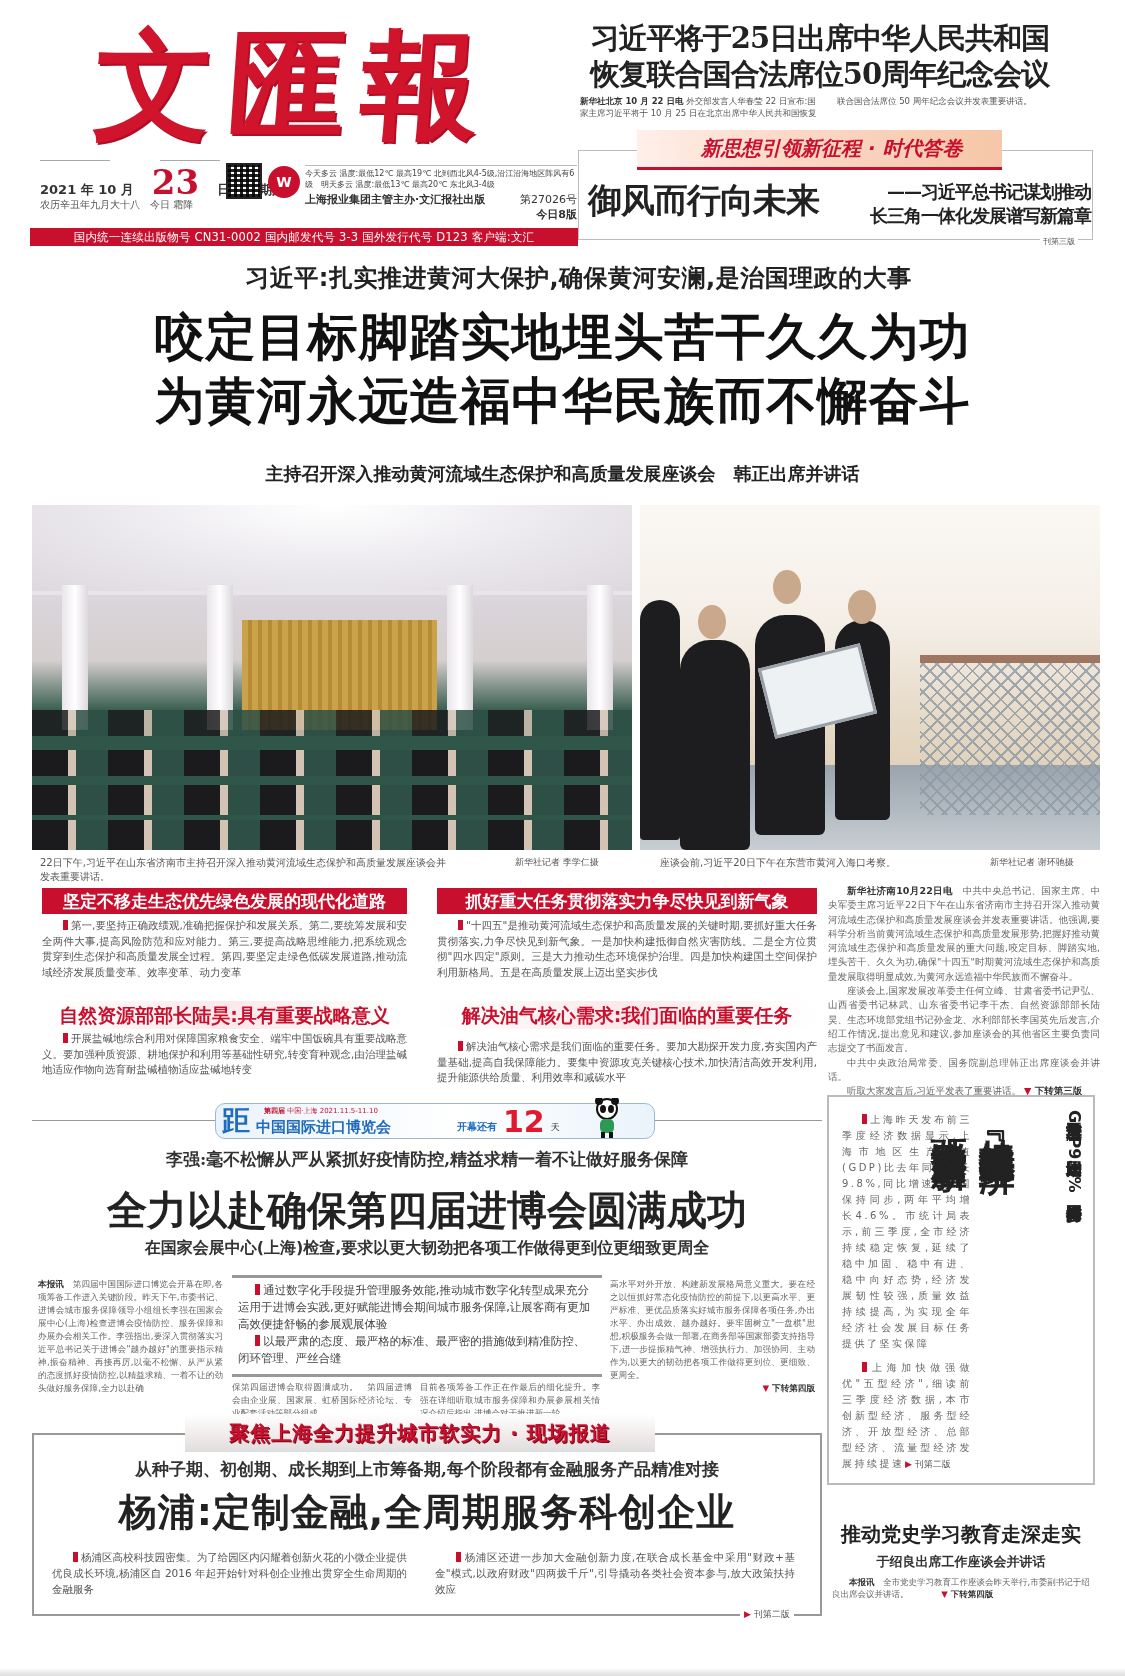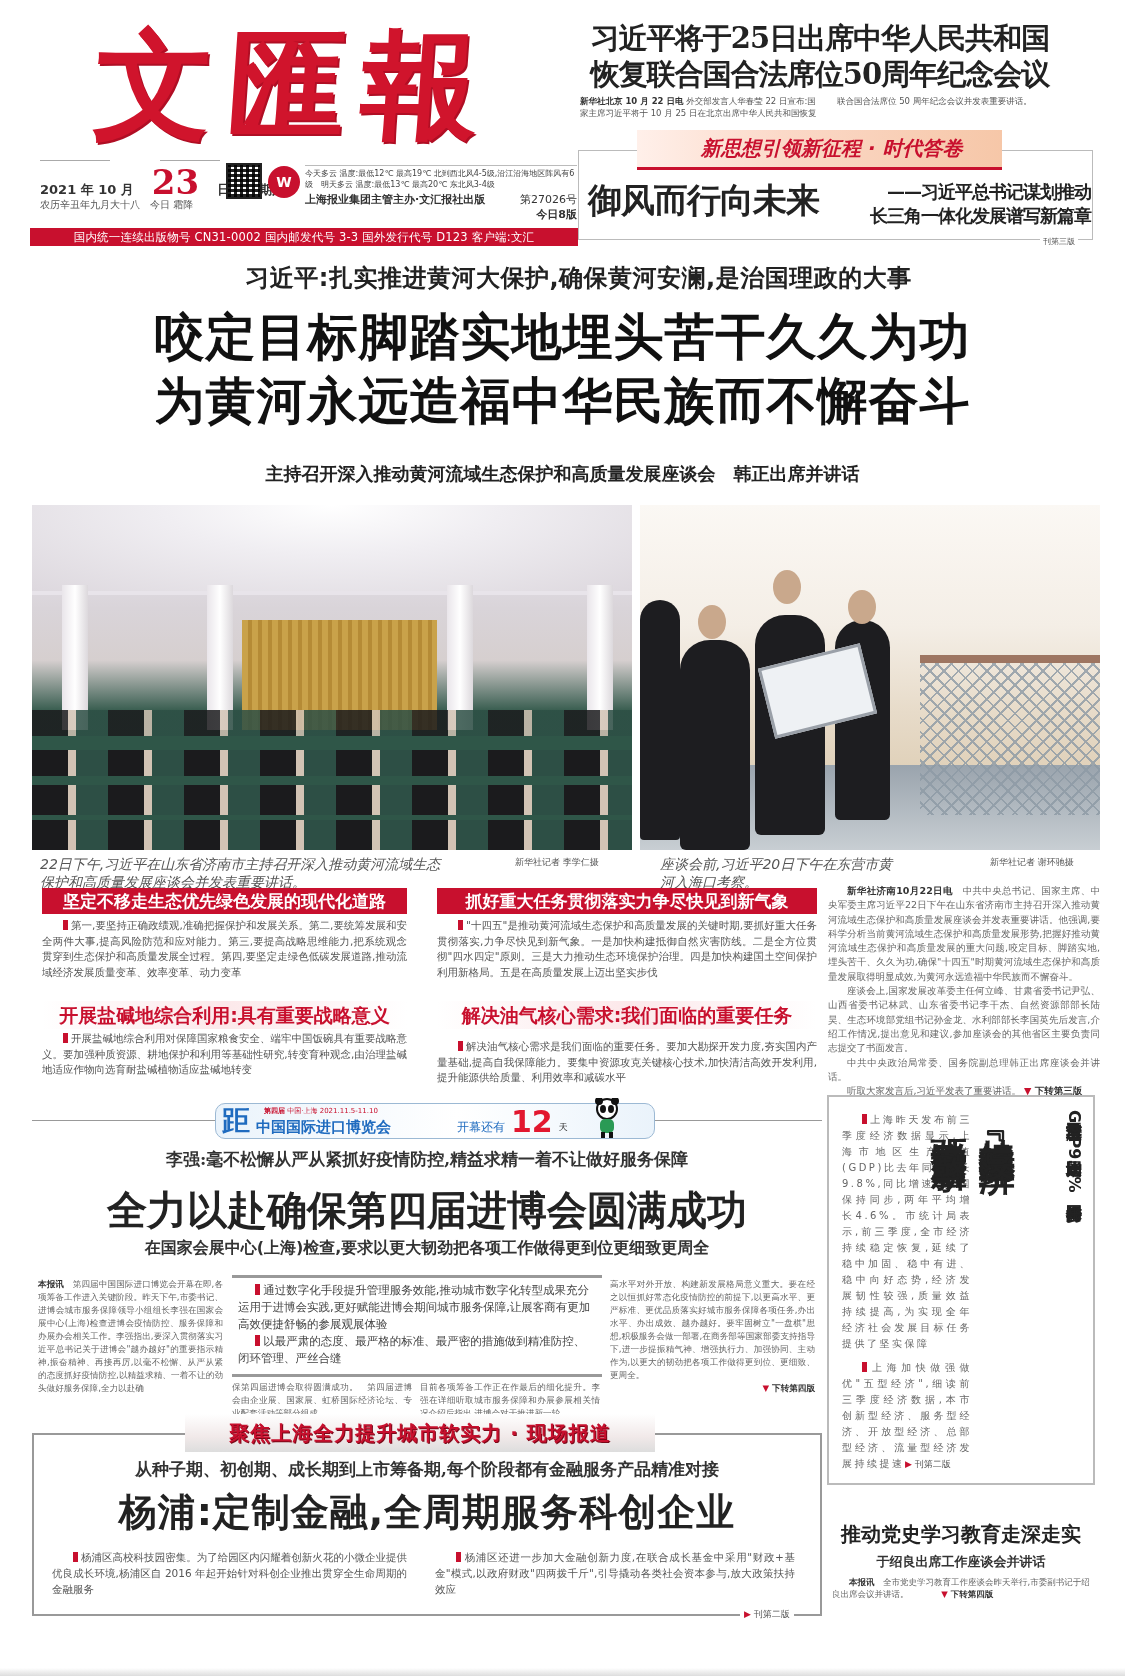--- a/index.html
+++ b/index.html
@@ -46,42 +46,42 @@
   .photo1 .curtain { position: absolute; left: 210px; top: 115px; width: 195px; height: 170px; background: repeating-linear-gradient(90deg,#c9a24a 0 6px,#b58b36 6px 10px); }
   .photo1 .col { position: absolute; top: 80px; width: 26px; height: 210px; background: linear-gradient(90deg,#e9e5ea,#fff,#dcd8dc); }
   .photo1 .table { position: absolute; left: 0; top: 225px; width: 600px; height: 120px; background: #2f5648; }
   .photo1 .row { position: absolute; left: 0; width: 600px; height: 26px; background: repeating-linear-gradient(90deg,#1b1b1d 0 36px,#d2c3b4 36px 44px,#2d4f45 44px 76px); }
   .photo2 { left: 640px; top: 505px; width: 460px; height: 345px; overflow: hidden; background: linear-gradient(180deg,#fbf8f4 0%,#f4eee6 35%,#e7dbc9 60%,#d6c3a4 100%); }
   .photo2 .deck { position: absolute; left: 0; top: 260px; width: 460px; height: 85px; background: linear-gradient(180deg,#9aa4ad,#c8ced3); }
   .photo2 .rail { position: absolute; left: 280px; top: 150px; width: 190px; height: 160px; border-top: 8px solid #8a5a44; background: repeating-linear-gradient(45deg,transparent 0 8px,#8d9aa5 8px 10px),repeating-linear-gradient(-45deg,transparent 0 8px,#8d9aa5 8px 10px); opacity: 0.8; }
   .photo2 .person { position: absolute; background: #1d1d20; border-radius: 30px 30px 6px 6px; }
   .photo2 .head { position: absolute; width: 28px; height: 34px; border-radius: 50%; background: #c9a88c; }
   .photo2 .board { position: absolute; left: 125px; top: 150px; width: 105px; height: 72px; background: #eef1f4; border: 3px solid #9aa0a8; transform: rotate(-14deg); }
-  .caption { top: 856px; font-size: 14px; color: #555; font-style: italic; }
+  .caption { top: 856px; font-size: 10px; color: #555; }
   .caption-credit { top: 856px; font-size: 9px; color: #555; }
 
   
   .rhead { background: #c8102e; color: #fff; font-weight: bold; font-size: 17px; height: 26px; line-height: 26px; text-align: center; letter-spacing: 0px; }
   .phead { color: #c8102e; font-weight: 900; font-size: 19px; text-align: center; background: linear-gradient(90deg,#fff 0%,#fce8ea 50%,#fff 100%); height: 28px; line-height: 28px; }
   .pbody { font-size: 10.5px; line-height: 15.5px; color: #555; text-indent: 2em; text-align: justify; }
   .pbody::before { content: ""; display: inline-block; width: 5px; height: 10px; background: #c8102e; margin-right: 3px; vertical-align: -1px; }
   .blk { position: absolute; }
   .xinhua-body { left: 828px; top: 884px; width: 272px; font-size: 9.5px; line-height: 14.3px; color: #666; text-align: justify; }
   .xinhua-body p { text-indent: 2em; }
   .xinhua-body b { color: #333; }
   .jump { color: #333; font-weight: bold; }
   .jump::before { content: "▼ "; color: #c8102e; }
 
   
   .ciie-line { left: 32px; top: 1120px; width: 1000px; height: 1px; background: #999; }
   .ciie-banner { left: 215px; top: 1103px; width: 440px; height: 36px; border: 1px solid #9cb9d4; border-radius: 10px; background: linear-gradient(90deg,#eaf3fb,#fff 55%,#eaf3fb); display: flex; align-items: center; padding-left: 6px; gap: 6px; }
   .ciie-ju { font-size: 28px; font-weight: 900; color: #1f6bbf; }
   .ciie-name { font-size: 15px; font-weight: bold; color: #1f6bbf; }
   .ciie-small { font-size: 7px; color: #c8102e; position: absolute; left: 48px; top: 2px; }
-  .ciie-count-l { font-size: 12px; color: #1f6bbf; margin-left: 60px; }
+  .ciie-count-l { font-size: 10px; color: #1f6bbf; margin-left: 60px; font-weight: bold; }
   .ciie-num { font-size: 30px; color: #e2182f; font-weight: bold; }
   .ciie-day { font-size: 9px; color: #333; }
   .ciie-panda { position: absolute; left: 592px; top: 1098px; width: 30px; height: 40px; }
   .ciie-kicker { left: 32px; top: 1148px; width: 790px; text-align: center; font-family: "DejaVu Serif", serif; font-weight: bold; font-size: 17px; color: #333; }
   .ciie-head { left: 32px; top: 1183px; width: 790px; text-align: center; font-family: "DejaVu Serif", serif; font-weight: bold; font-size: 40px; color: #222; letter-spacing: 0px; }
   .ciie-deck { left: 32px; top: 1238px; width: 790px; text-align: center; font-weight: bold; font-size: 16px; color: #333; }
   .ciie-col { font-size: 8.6px; line-height: 13px; color: #666; text-align: justify; }
   .ciie-col b { color: #333; }
   .ciie-box { left: 232px; top: 1275px; width: 370px; height: 102px; border-top: 3px solid #999; border-bottom: 3px solid #999; padding: 4px 6px; font-size: 11.5px; line-height: 17px; color: #444; }
   .ciie-box p { text-indent: 1.5em; }
@@ -202,21 +202,21 @@
 
 <div class="blk" style="left:42px;top:888px;width:365px">
   <div class="rhead">坚定不移走生态优先绿色发展的现代化道路</div>
   <div class="pbody" style="margin-top:4px">第一,要坚持正确政绩观,准确把握保护和发展关系。第二,要统筹发展和安全两件大事,提高风险防范和应对能力。第三,要提高战略思维能力,把系统观念贯穿到生态保护和高质量发展全过程。第四,要坚定走绿色低碳发展道路,推动流域经济发展质量变革、效率变革、动力变革</div>
 </div>
 <div class="blk" style="left:437px;top:888px;width:380px">
   <div class="rhead">抓好重大任务贯彻落实力争尽快见到新气象</div>
   <div class="pbody" style="margin-top:4px">"十四五"是推动黄河流域生态保护和高质量发展的关键时期,要抓好重大任务贯彻落实,力争尽快见到新气象。一是加快构建抵御自然灾害防线。二是全方位贯彻"四水四定"原则。三是大力推动生态环境保护治理。四是加快构建国土空间保护利用新格局。五是在高质量发展上迈出坚实步伐</div>
 </div>
 <div class="blk" style="left:42px;top:1001px;width:365px">
-  <div class="phead">开展盐碱地综合利用:具有重要战略意义</div>
+  <div class="phead">自然资源部部长陆昊:具有重要战略意义</div>
   <div class="pbody" style="margin-top:2px">开展盐碱地综合利用对保障国家粮食安全、端牢中国饭碗具有重要战略意义。要加强种质资源、耕地保护和利用等基础性研究,转变育种观念,由治理盐碱地适应作物向选育耐盐碱植物适应盐碱地转变</div>
 </div>
 <div class="blk" style="left:437px;top:1001px;width:380px">
   <div class="phead">解决油气核心需求:我们面临的重要任务</div>
   <div class="pbody" style="margin-top:10px">解决油气核心需求是我们面临的重要任务。要加大勘探开发力度,夯实国内产量基础,提高自我保障能力。要集中资源攻克关键核心技术,加快清洁高效开发利用,提升能源供给质量、利用效率和减碳水平</div>
 </div>
 
 <div class="abs xinhua-body">
   <p><b>新华社济南10月22日电</b>　<span>中共中央总书记、国家主席、中央军委主席习近平22日下午在山东省济南市主持召开深入推动黄河流域生态保护和高质量发展座谈会并发表重要讲话。他强调,要科学分析当前黄河流域生态保护和高质量发展形势,把握好推动黄河流域生态保护和高质量发展的重大问题,咬定目标、脚踏实地,埋头苦干、久久为功,确保"十四五"时期黄河流域生态保护和高质量发展取得明显成效,为黄河永远造福中华民族而不懈奋斗。</span></p>
   <p>座谈会上,国家发展改革委主任何立峰、甘肃省委书记尹弘、山西省委书记林武、山东省委书记李干杰、自然资源部部长陆昊、生态环境部党组书记孙金龙、水利部部长李国英先后发言,介绍工作情况,提出意见和建议,参加座谈会的其他省区主要负责同志提交了书面发言。</p>

